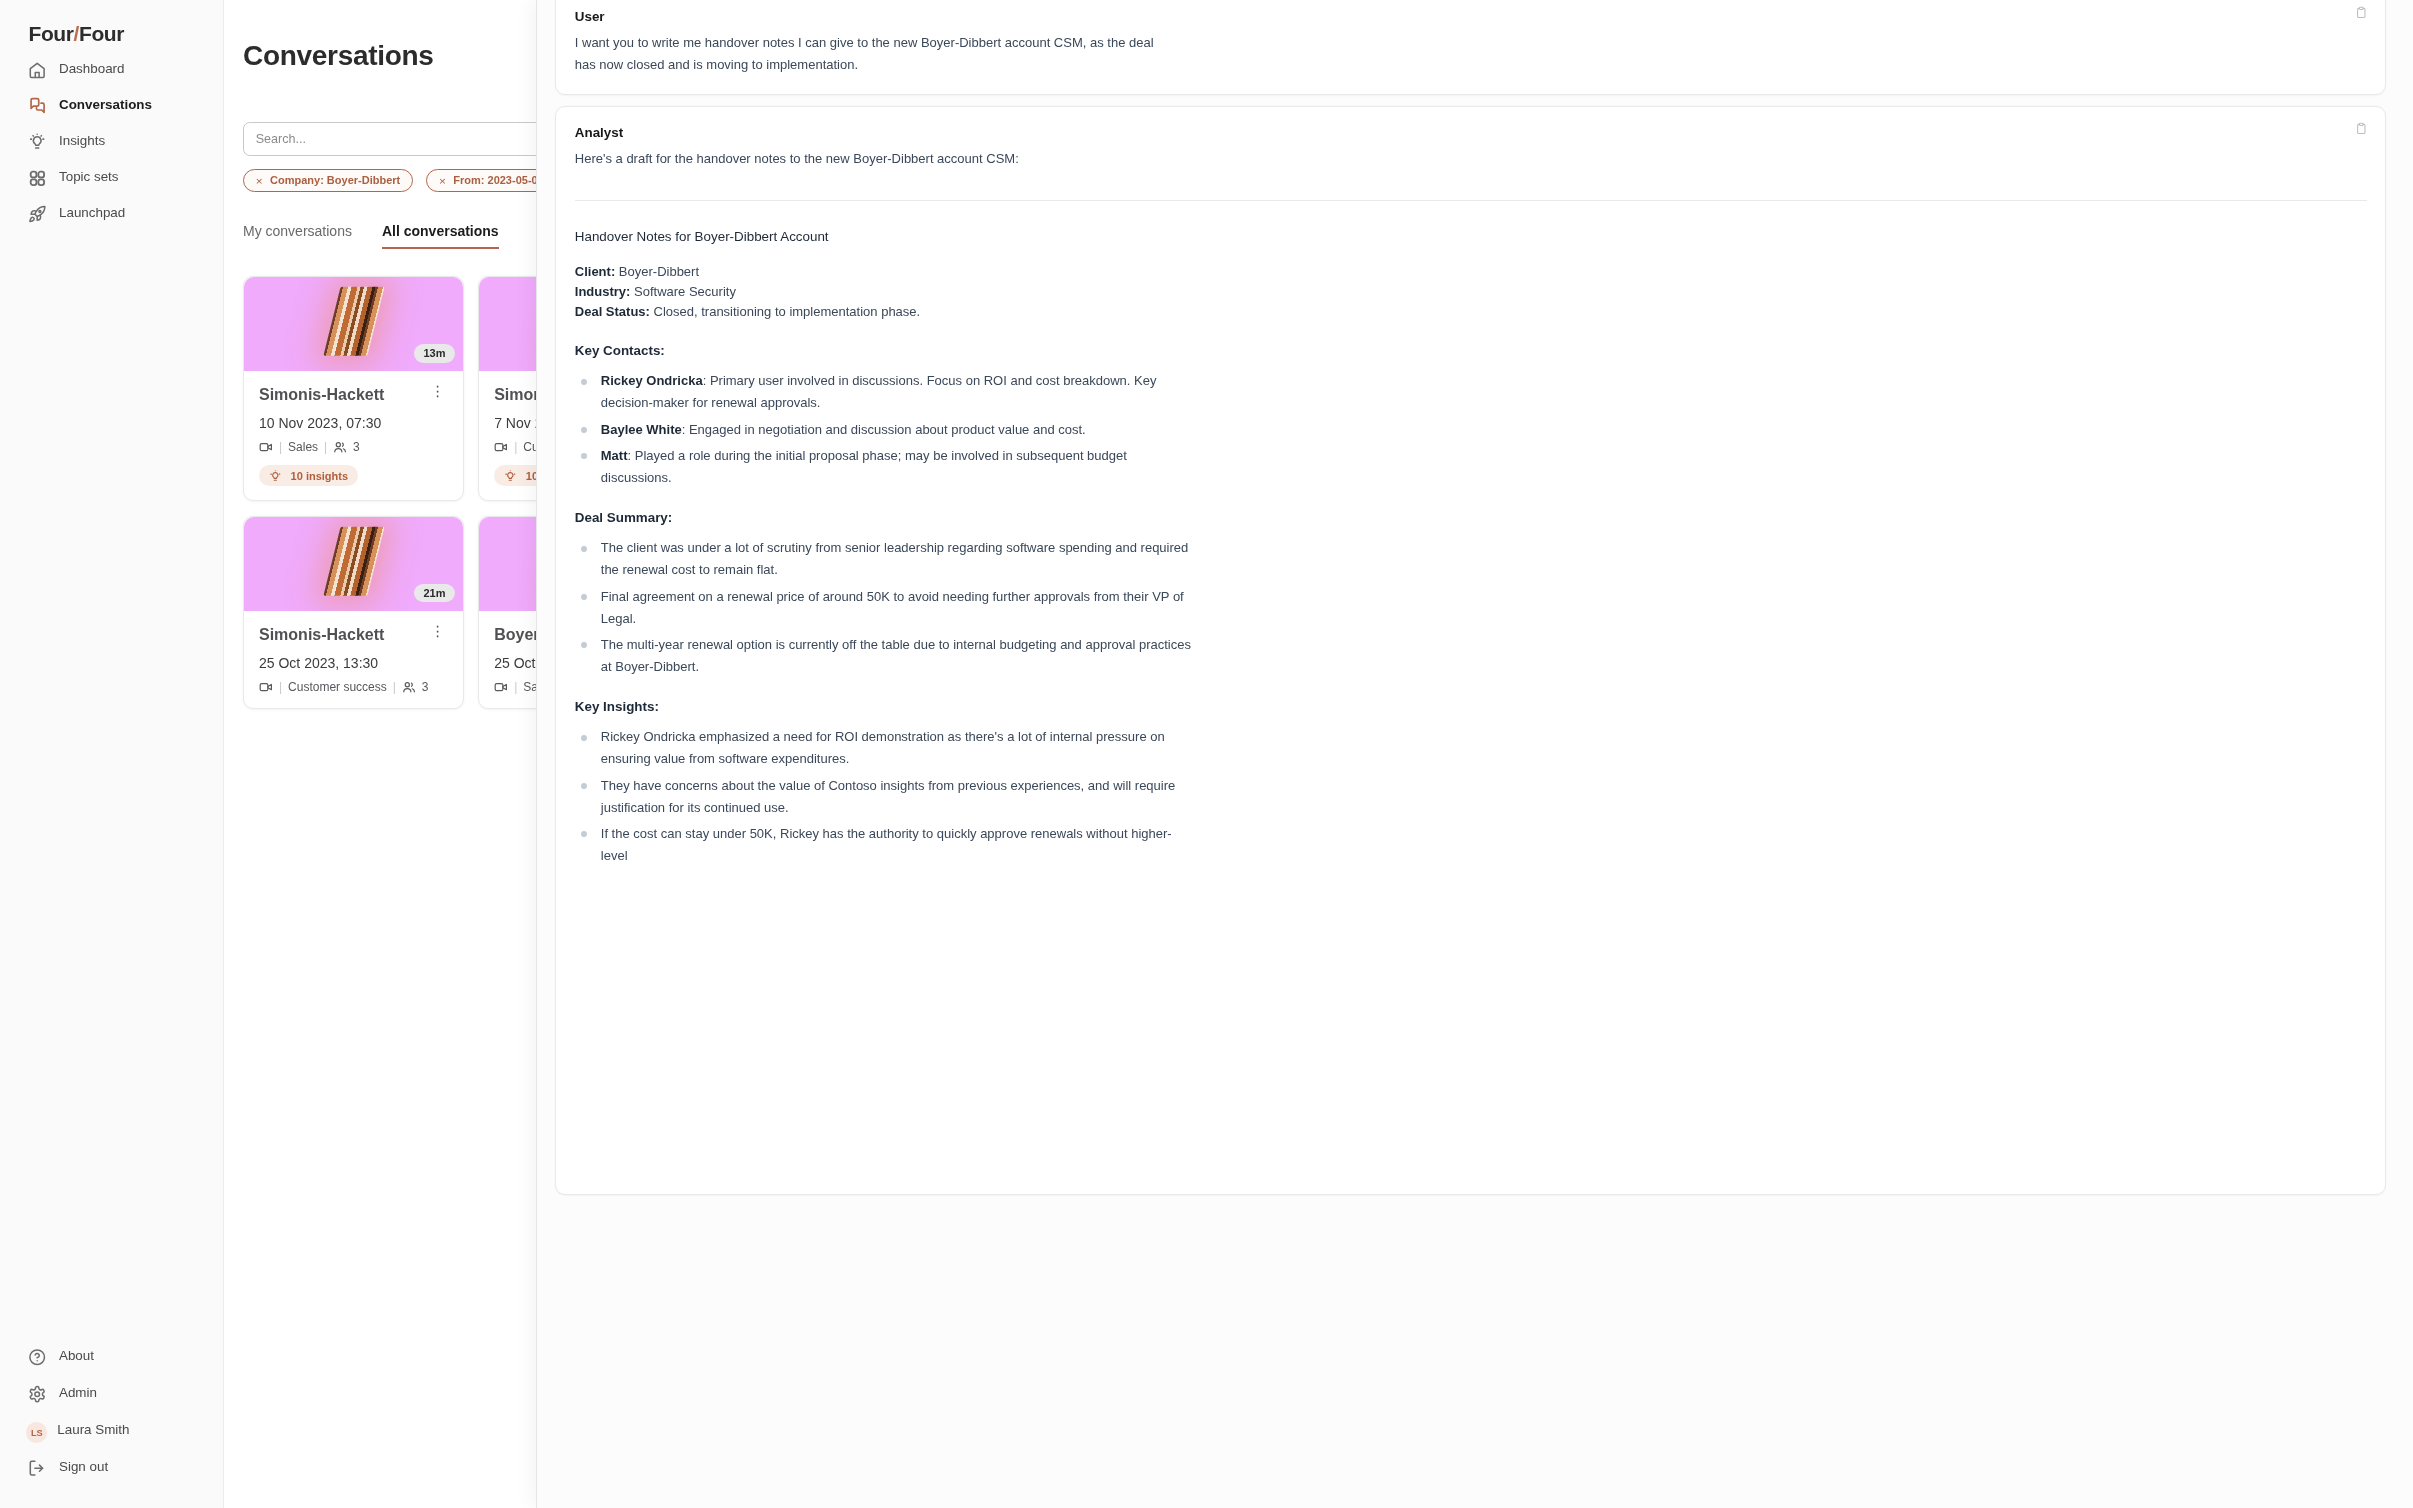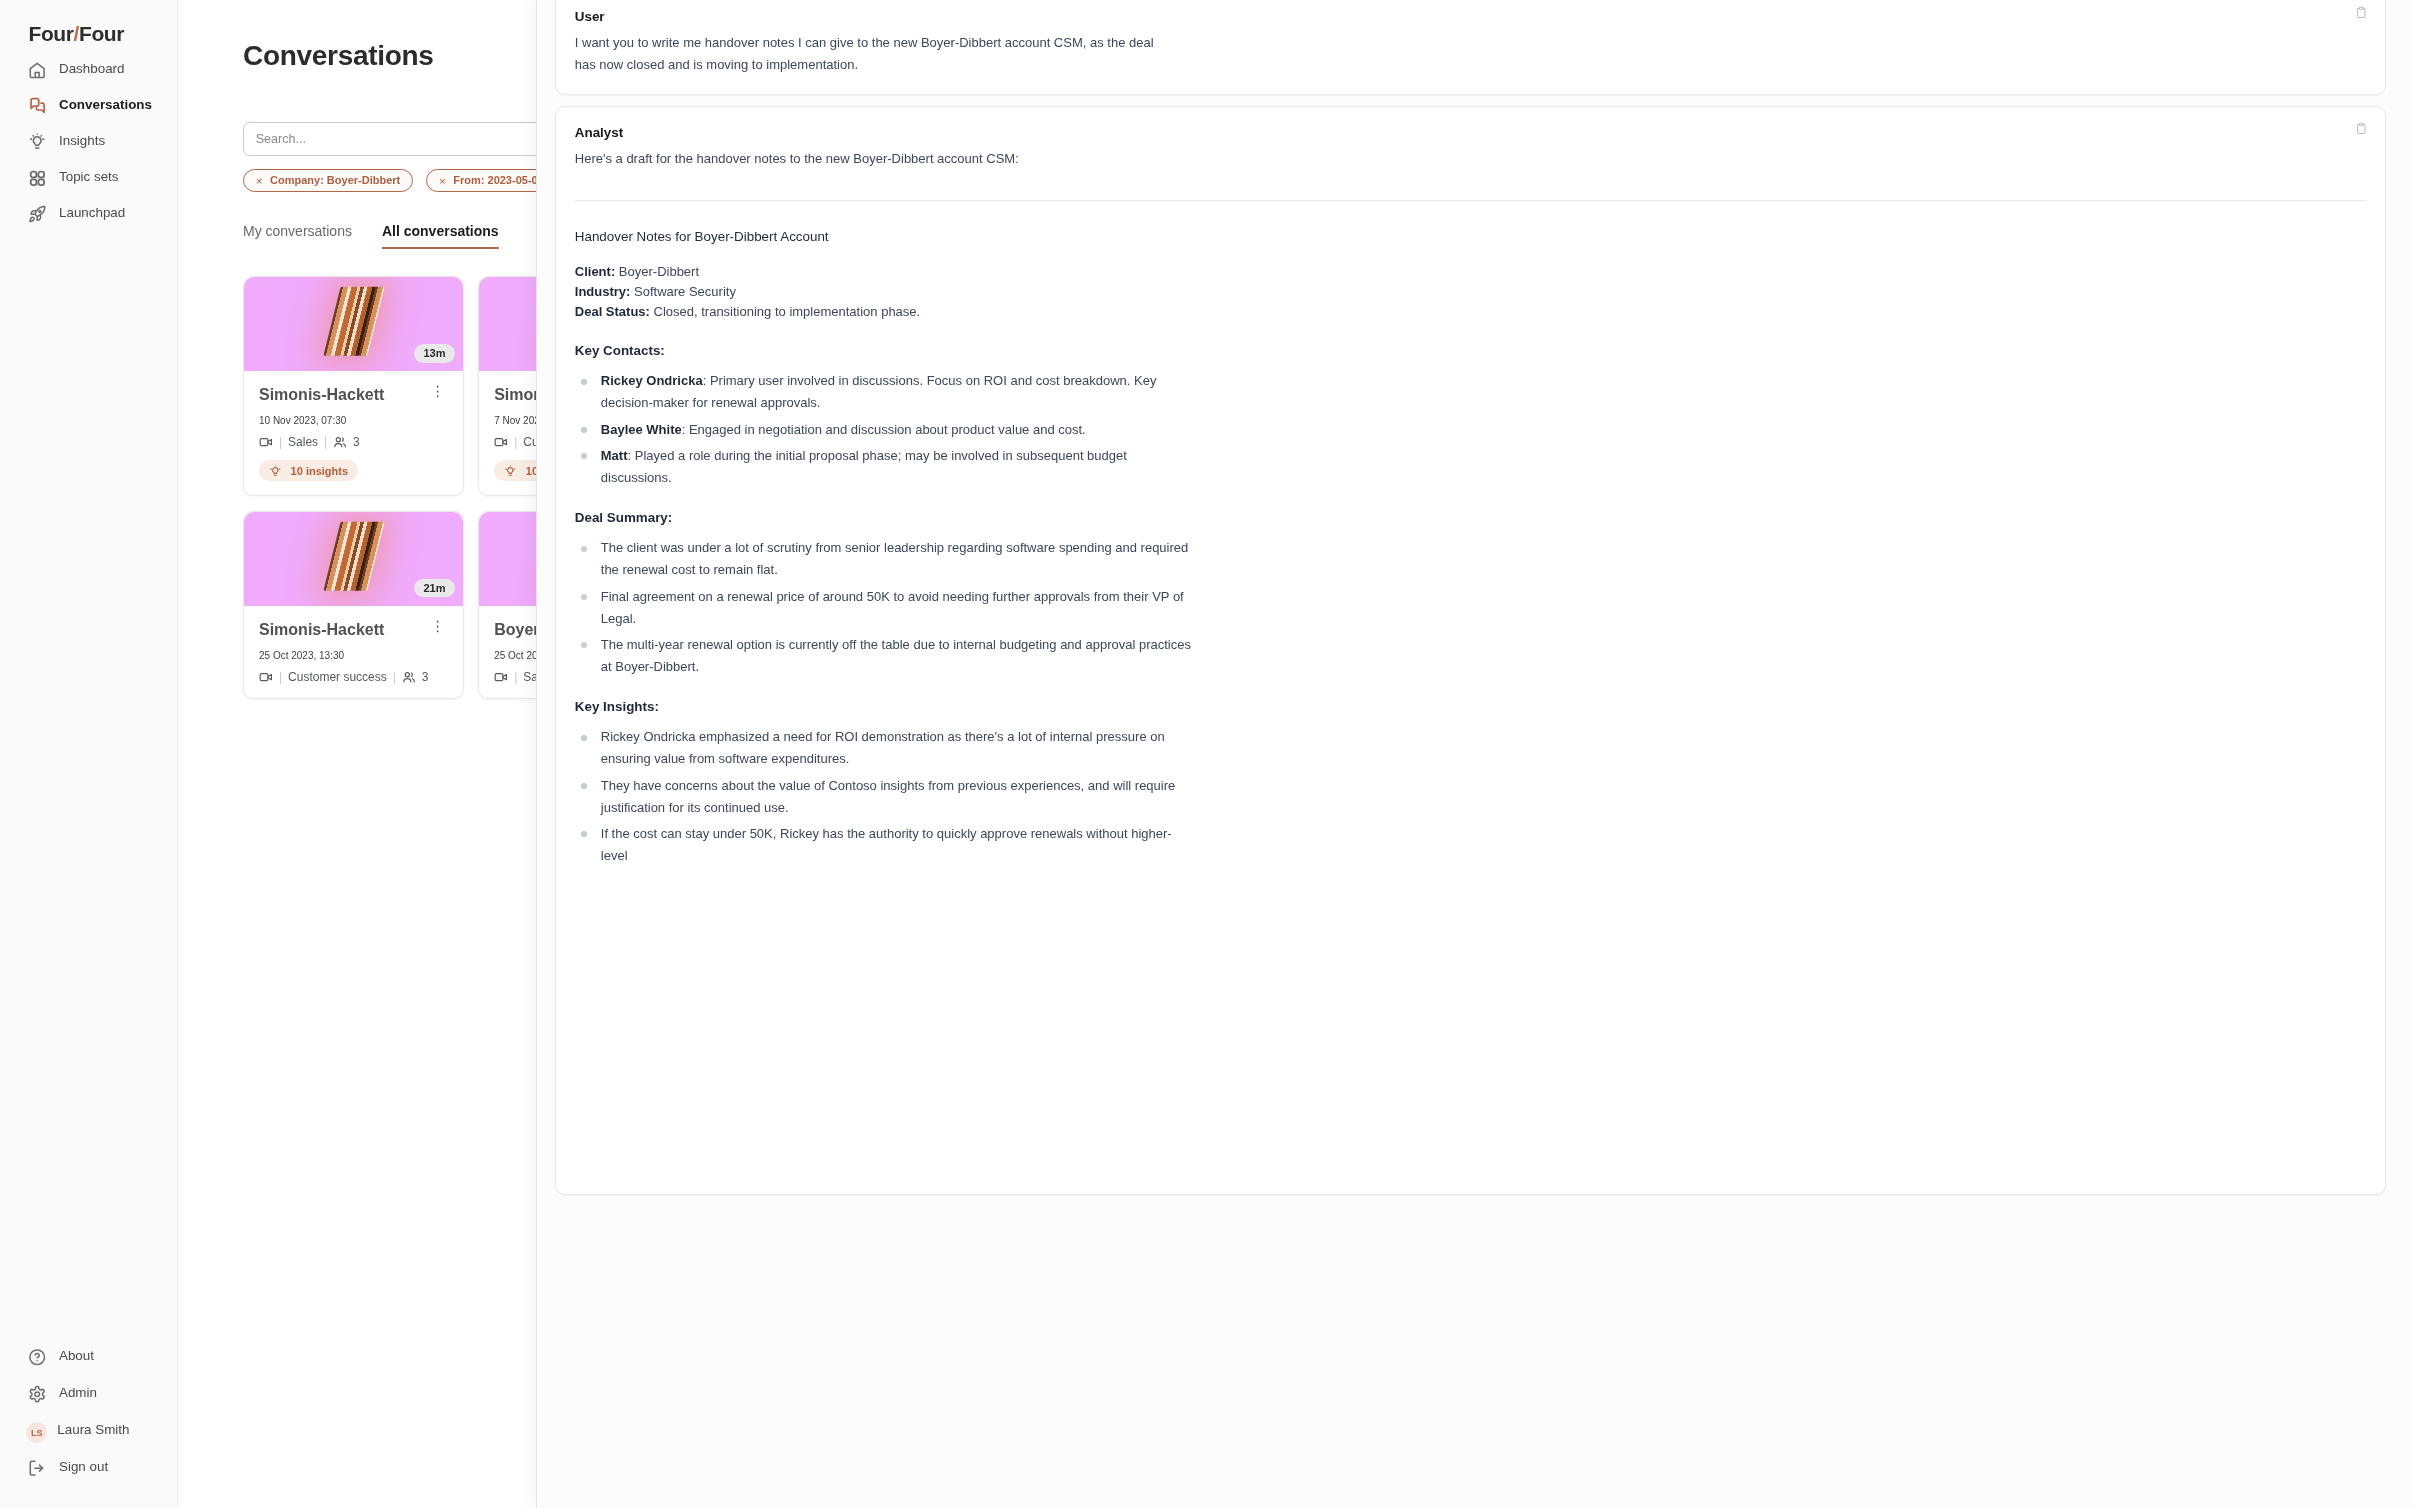--- a/index.html
+++ b/index.html
@@ -1,21 +1,21 @@
 <!DOCTYPE html>
 <html style="font-size:13.4px"><head>
 <meta charset="utf-8">
 <style>
   * { margin:0; padding:0; box-sizing:border-box; }
   html,body { width:1207px; height:754px; overflow:hidden; background:#fff;
     font-family:"Liberation Sans", sans-serif; -webkit-font-smoothing:antialiased; }
   svg { display:block; }
 
   
-  .sidebar { position:absolute; left:0; top:0; bottom:0; width:178px;
+  .sidebar { position:absolute; left:0; top:0; bottom:0; width:224px;
     background:#fafafa; border-right:0.8px solid #ececec; z-index:3; }
   .logo { padding:22px 0 0 28.5px; font-size:21px; font-weight:800; letter-spacing:-0.4px; color:#2d2d2d; }
   .logo .slash { color:#bd6e4e; }
   .nav { margin-top:15px; }
   .nav-item { display:flex; align-items:flex-start; height:36px; padding-left:28px; cursor:pointer;
     color:#4a4a4a; font-size:13.4px; }
   .nav-item .ic { width:18.4px; height:18.4px; margin-right:12.6px; color:#6d6d6d; flex:0 0 auto; }
   .nav-item.active { color:#1d1d1d; font-weight:700; }
   .nav-item.active .ic { color:#b2664a; }
   .side-footer { position:absolute; left:0; right:0; bottom:11.7px; }
@@ -48,21 +48,21 @@
   .ff-mark { position:absolute; left:50%; top:50%; width:44px; height:69px;
     transform:translate(-50%,-54%) skewX(-14deg);
     background:repeating-linear-gradient(90deg,#6e3c20 0 2.5px,#d8915a 2.5px 7.5px,#f3e3d2 7.5px 11px,#c06b35 11px 17px,#e9cbaa 17px 20px,#8a4a24 20px 23.5px,#f0dcc6 23.5px 27px,#b3622f 27px 32px,#3a2013 32px 35px);
     box-shadow:0 0 30px 8.4px rgba(235,128,60,.38); border-radius:1.7px; }
   .duration { position:absolute; right:8.4px; bottom:8.4px; background:#e9e9e9; color:#2b2b2b;
     font-size:11px; font-weight:700; border-radius:11px; padding:3.4px 9.2px; }
   .conv-body { padding:15px 15px 13.4px 15px; }
   .conv-head { display:flex; justify-content:space-between; align-items:flex-start; }
   .conv-title { font-size:16px; font-weight:700; color:#515154; }
   .kebab { color:#4a4a4a; font-size:14.2px; line-height:11.7px; letter-spacing:0; cursor:pointer; padding:0 3.4px; }
-  .conv-date { margin-top:11px; font-size:10px; color:#3c3c3e; }
+  .conv-date { margin-top:11px; font-size:14px; color:#3c3c3e; }
   .conv-meta { margin-top:9.2px; display:flex; align-items:center; gap:5.9px; font-size:12px; color:#55585c; }
   .conv-meta .ic { width:14.2px; height:14.2px; color:#55585c; }
   .pipe { color:#c9c9cc; }
   .insights-badge { margin-top:11px; display:inline-flex; align-items:center; gap:9px;
     background:#f9ece5; color:#b0603c; border-radius:11px; padding:4.2px 10px;
     font-size:11px; font-weight:700; cursor:pointer; }
   .insights-badge .ic { width:12.6px; height:12.6px; }
 
   
   .panel { position:absolute; left:536px; right:0; top:0; bottom:0; background:#fcfcfd;

